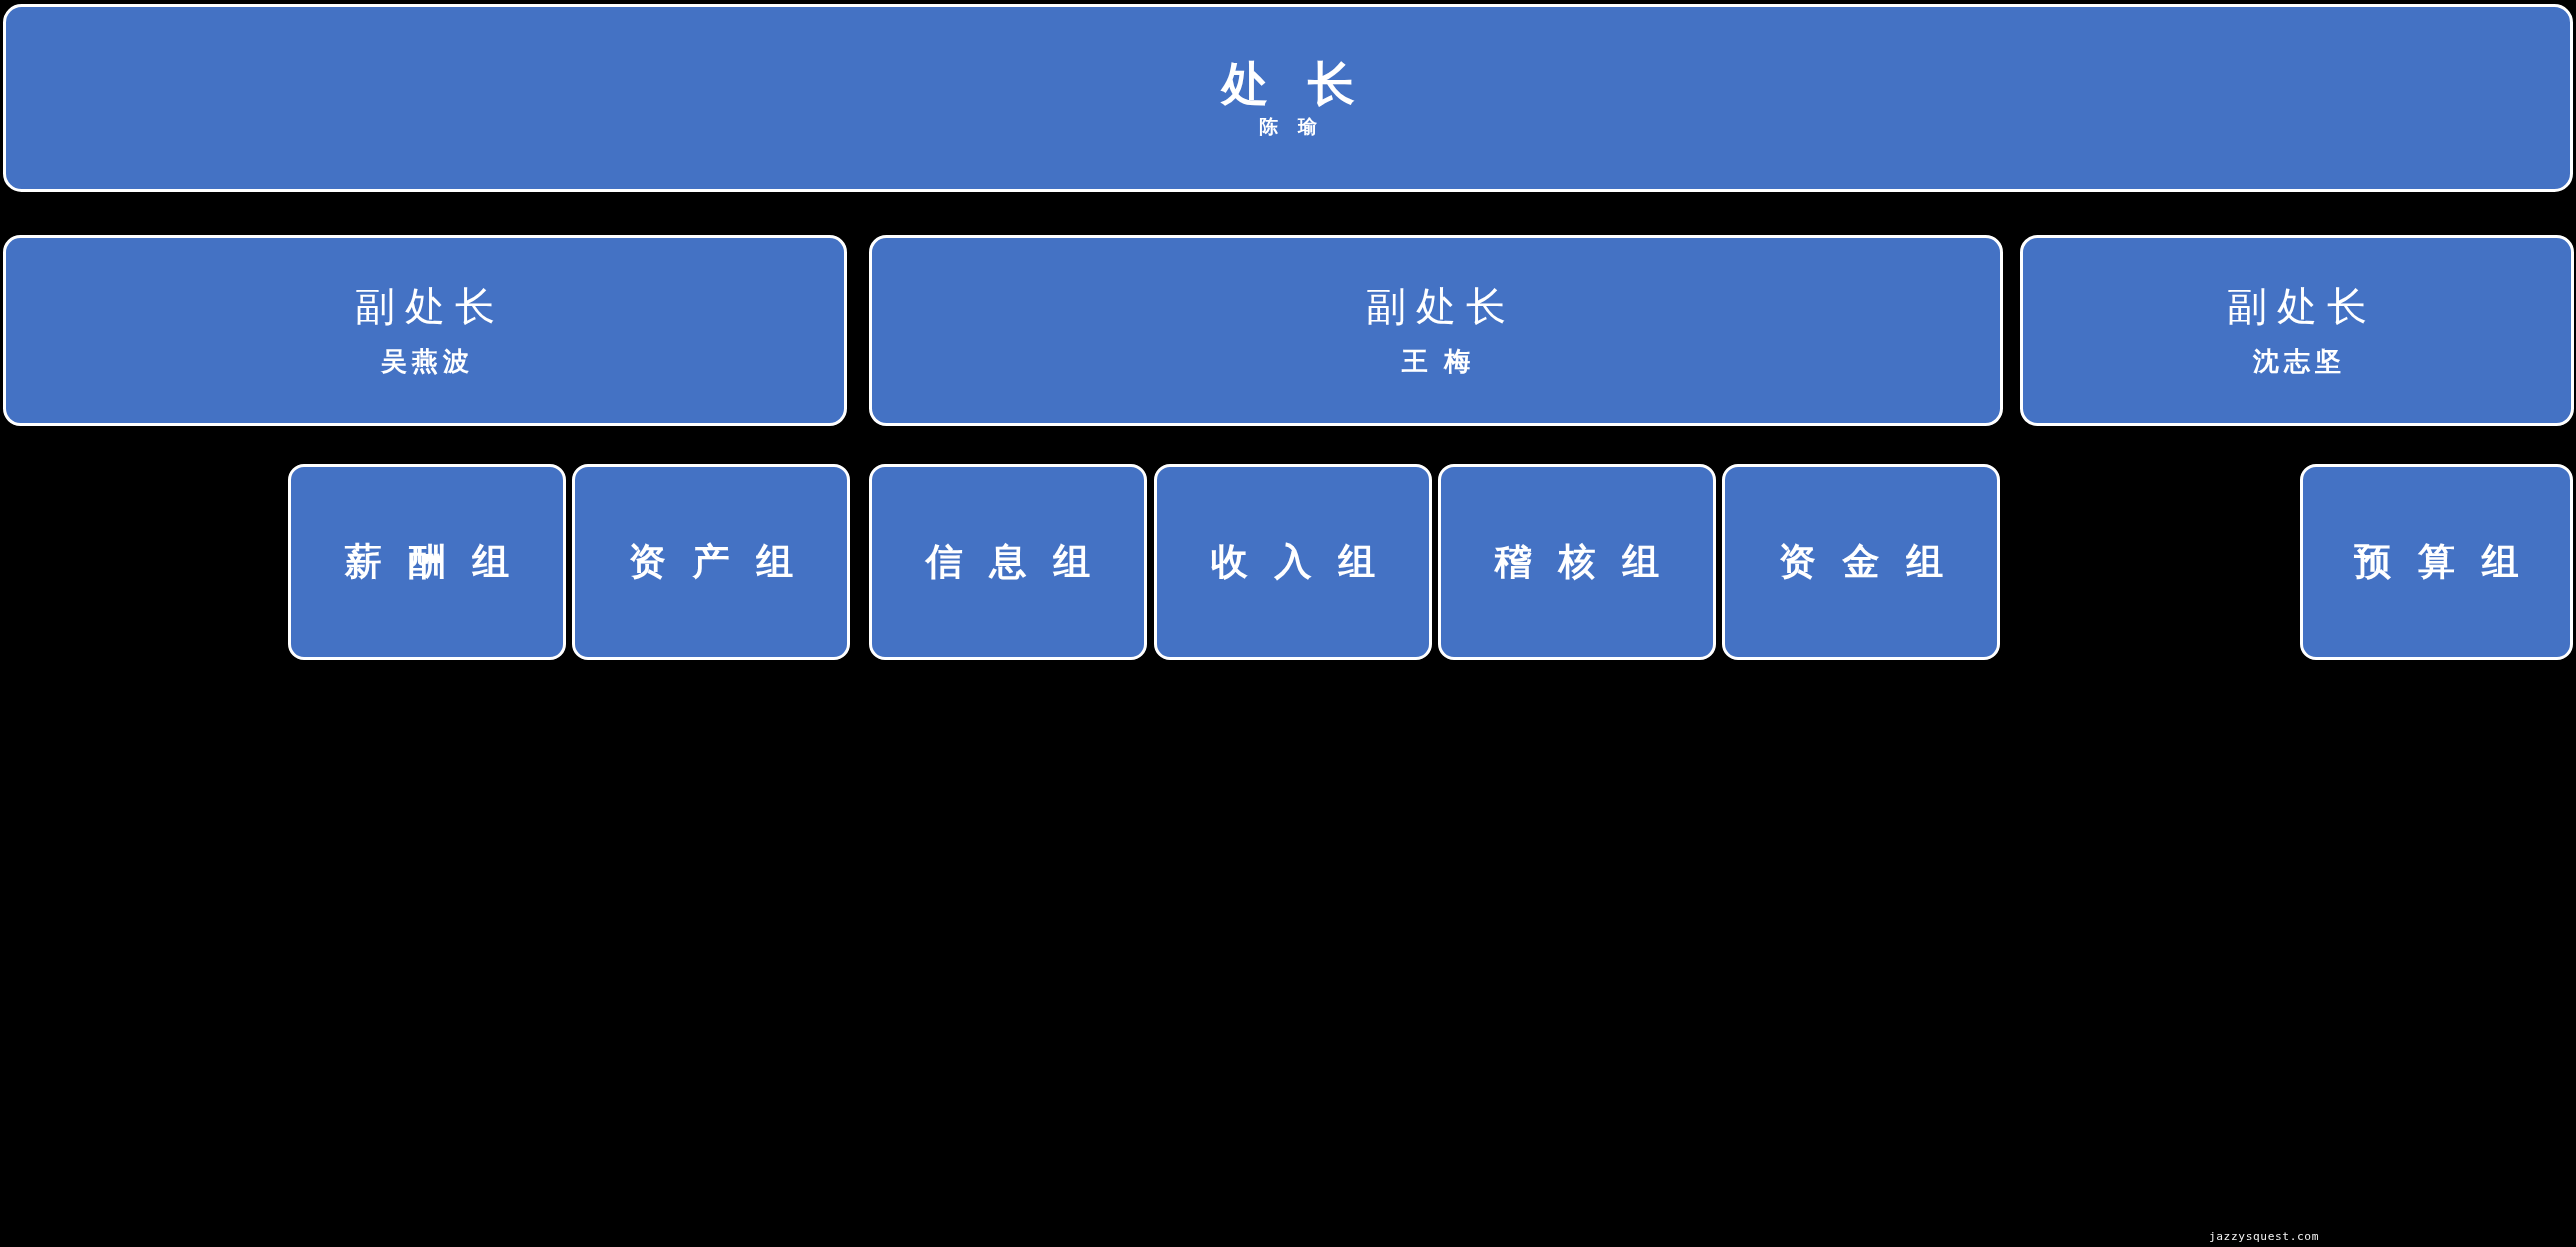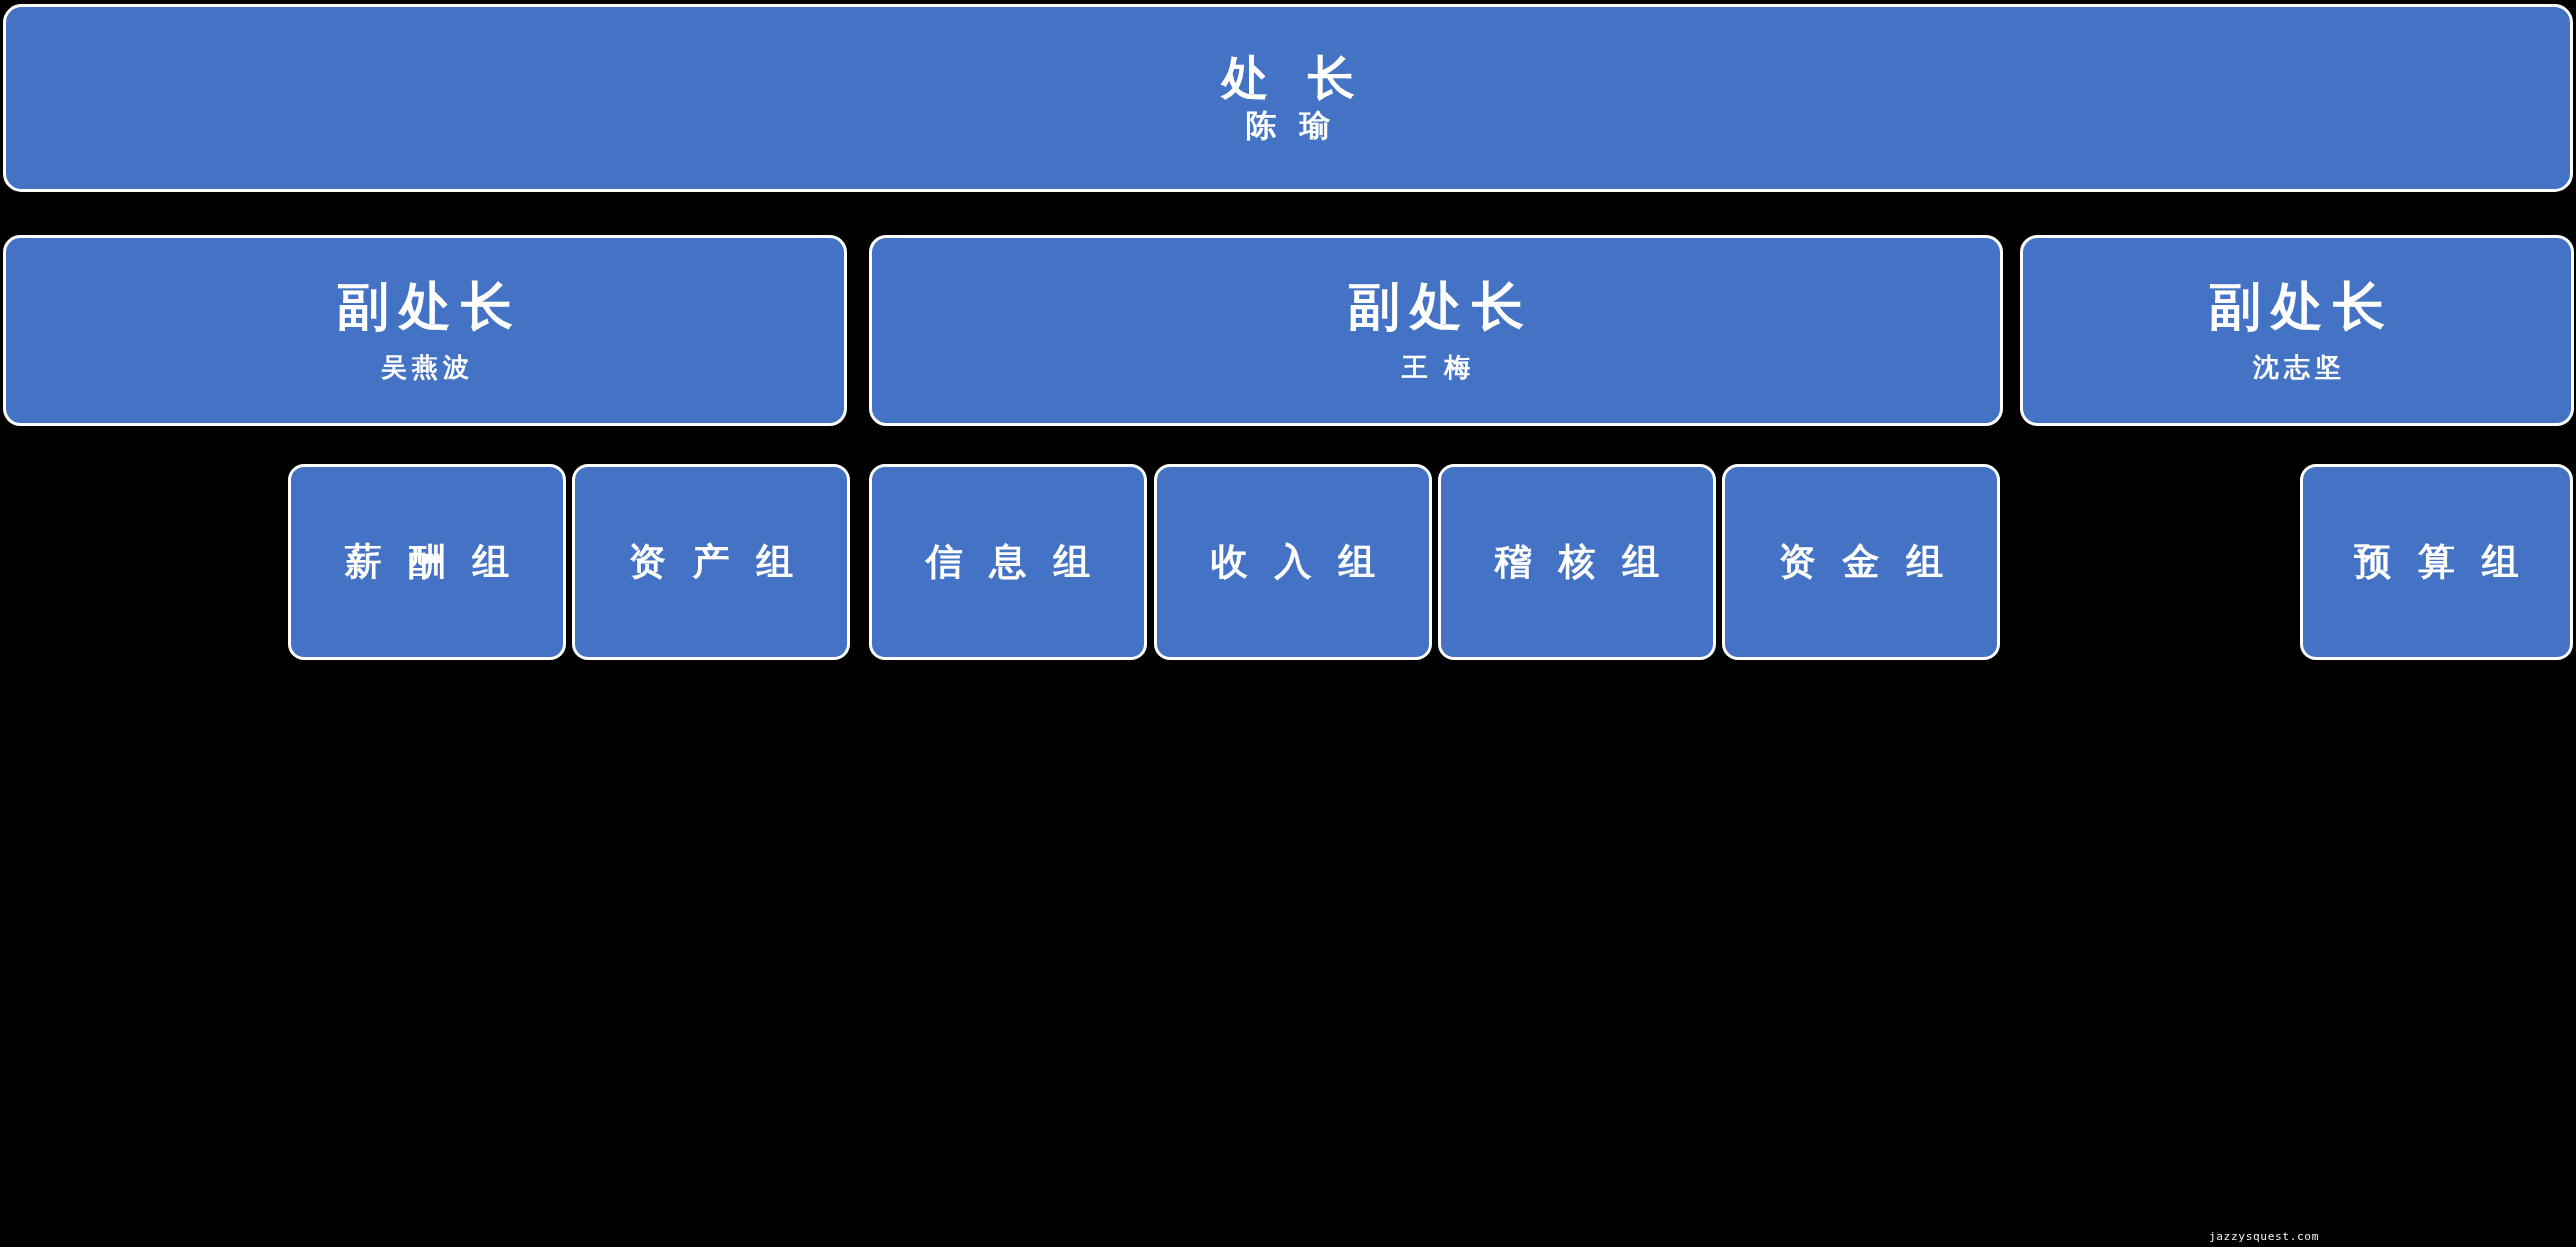--- a/index.html
+++ b/index.html
@@ -48,36 +48,36 @@
   }
   .node.level-director .node-title {
     font-size: 47px;
     font-weight: bold;
     letter-spacing: 13.7px;
     text-indent: 13.7px;
     line-height: 1.05;
     margin-bottom: 7.5px;
   }
   .node.level-director .node-person {
-    font-size: 31px;
+    font-size: 19px;
     font-weight: bold;
     letter-spacing: 7.5px;
     text-indent: 7.5px;
     line-height: 1.05;
   }
 
   
   .node.level-deputy {
     top: 235px;
     height: 191px;
     border-radius: 17.4px;
   }
   .node.level-deputy .node-title {
-    font-size: 52px;
-    font-weight: bold;
+    font-size: 40px;
+    font-weight: normal;
     letter-spacing: 10px;
     text-indent: 10px;
     line-height: 1.05;
     margin-bottom: 20px;
   }
   .node.level-deputy .node-person {
     font-size: 26px;
     font-weight: bold;
     letter-spacing: 5px;
     text-indent: 5px;

